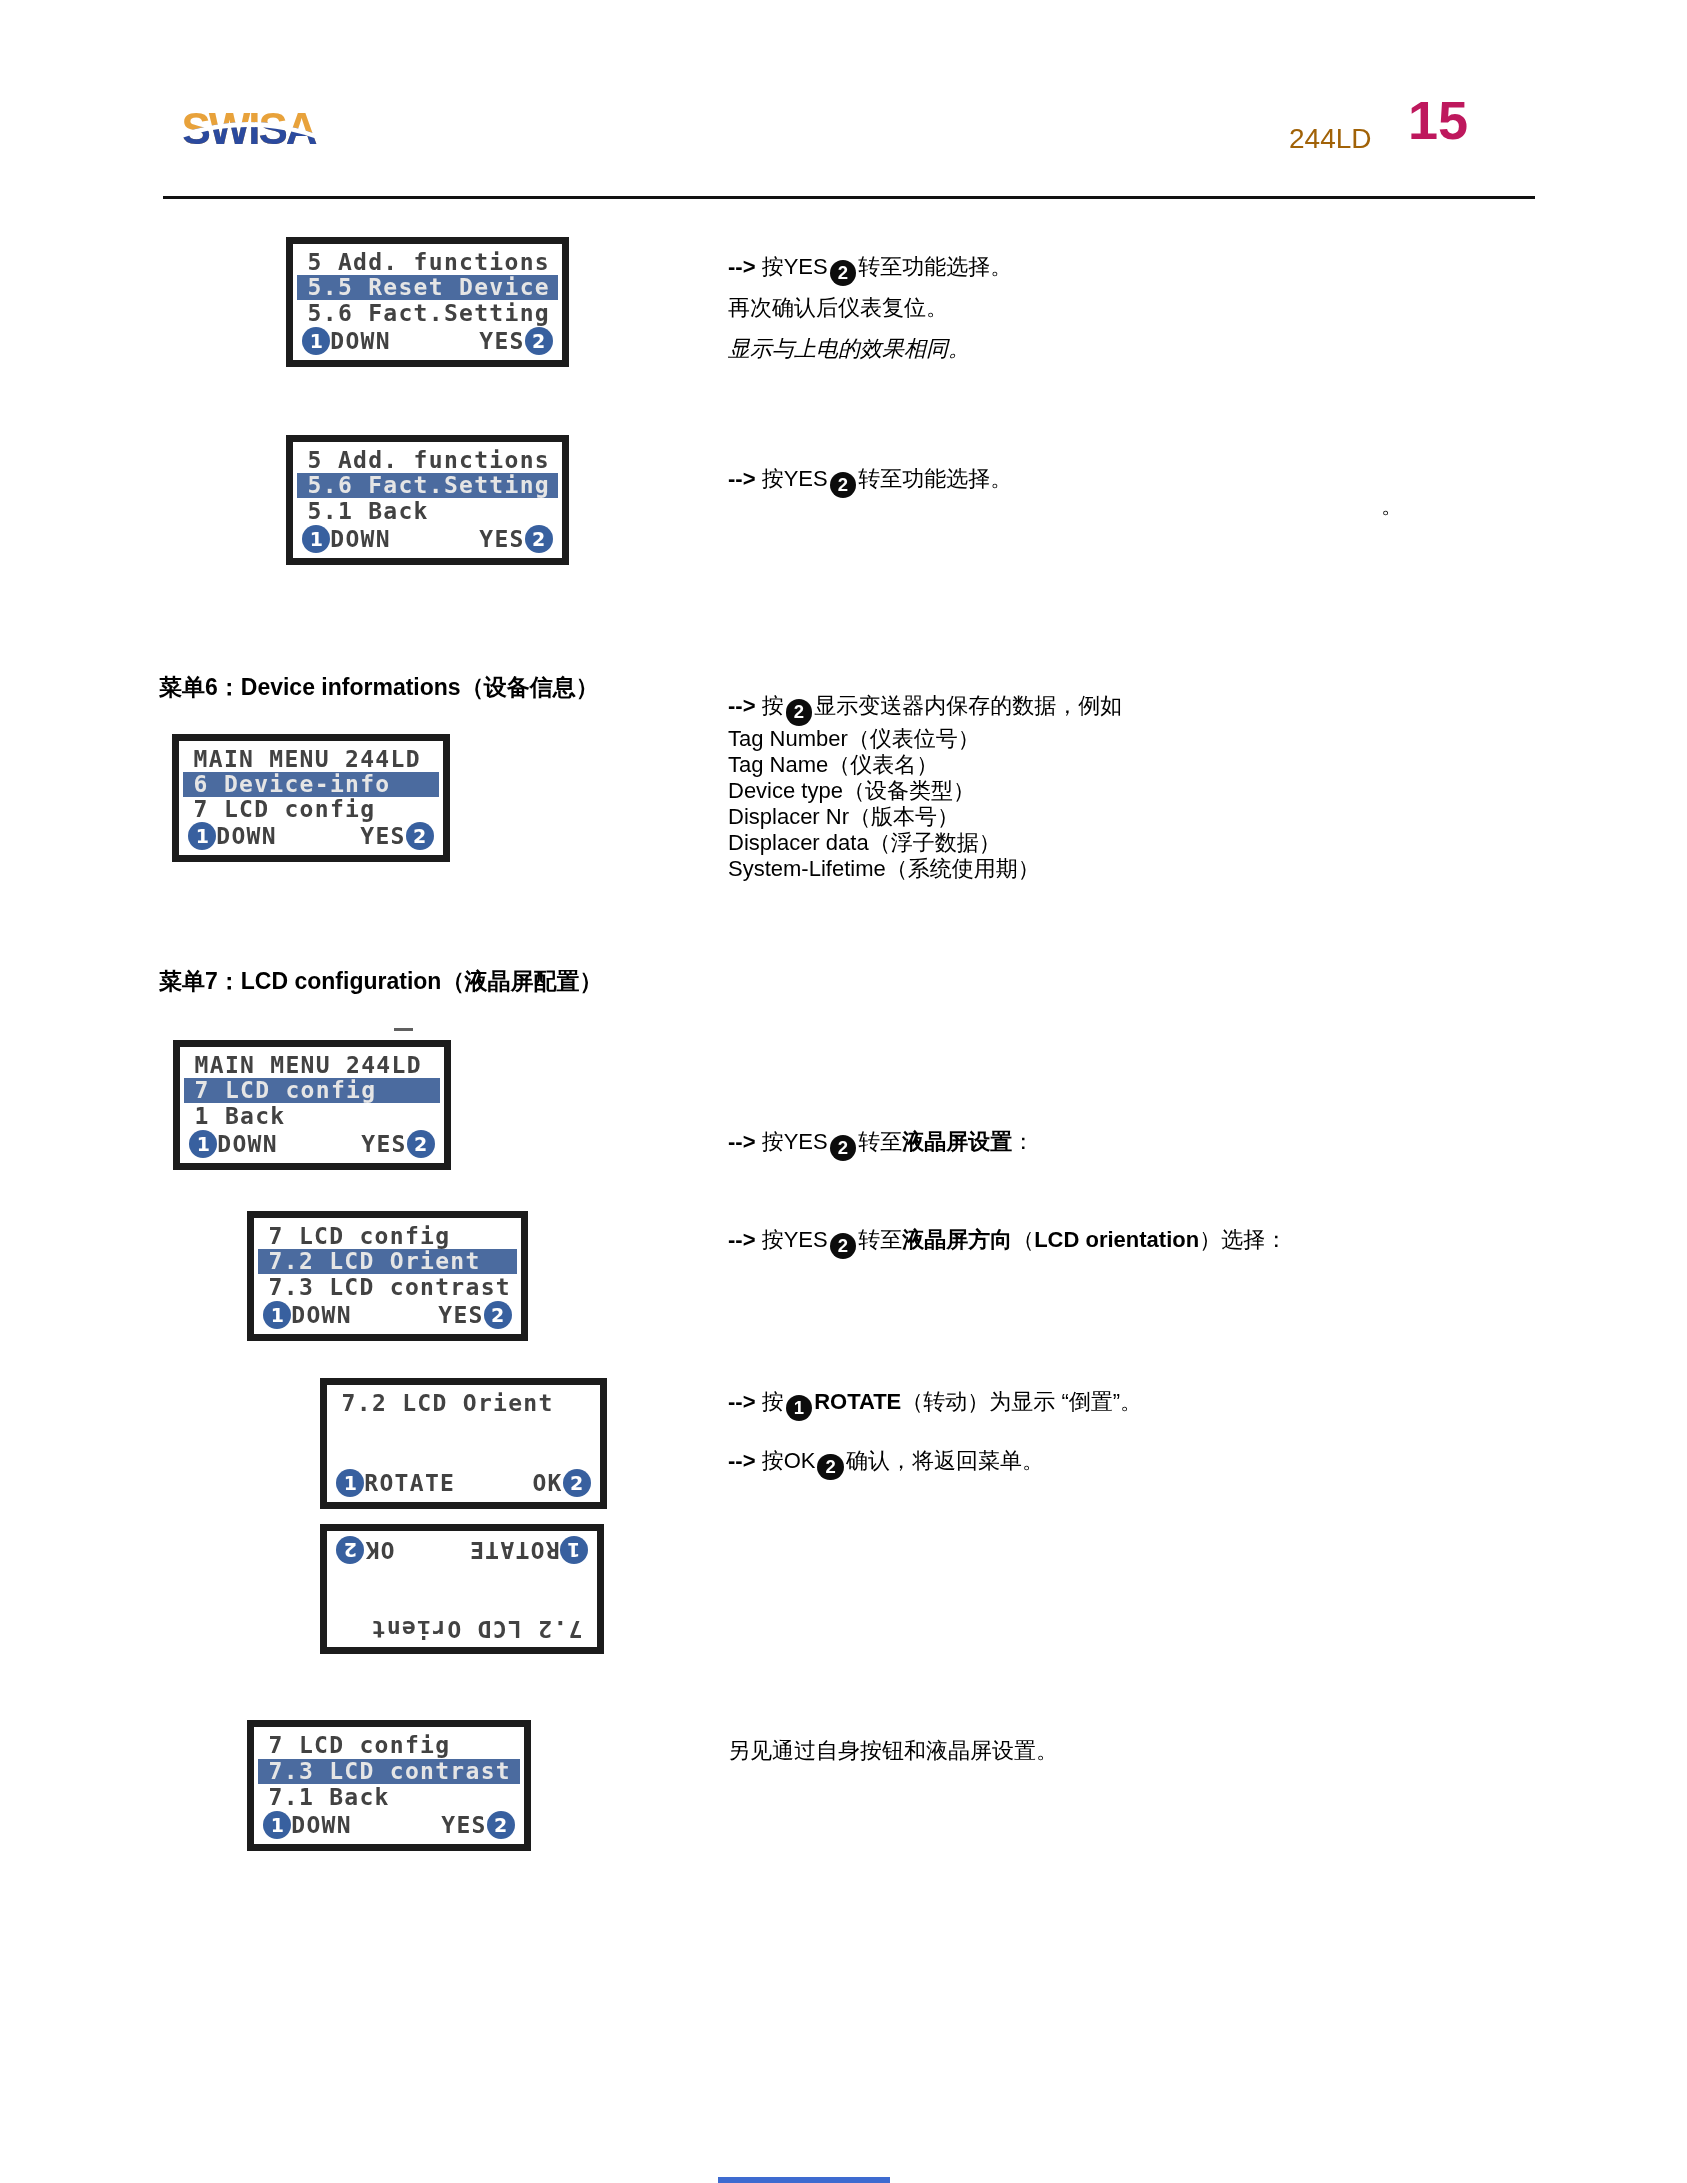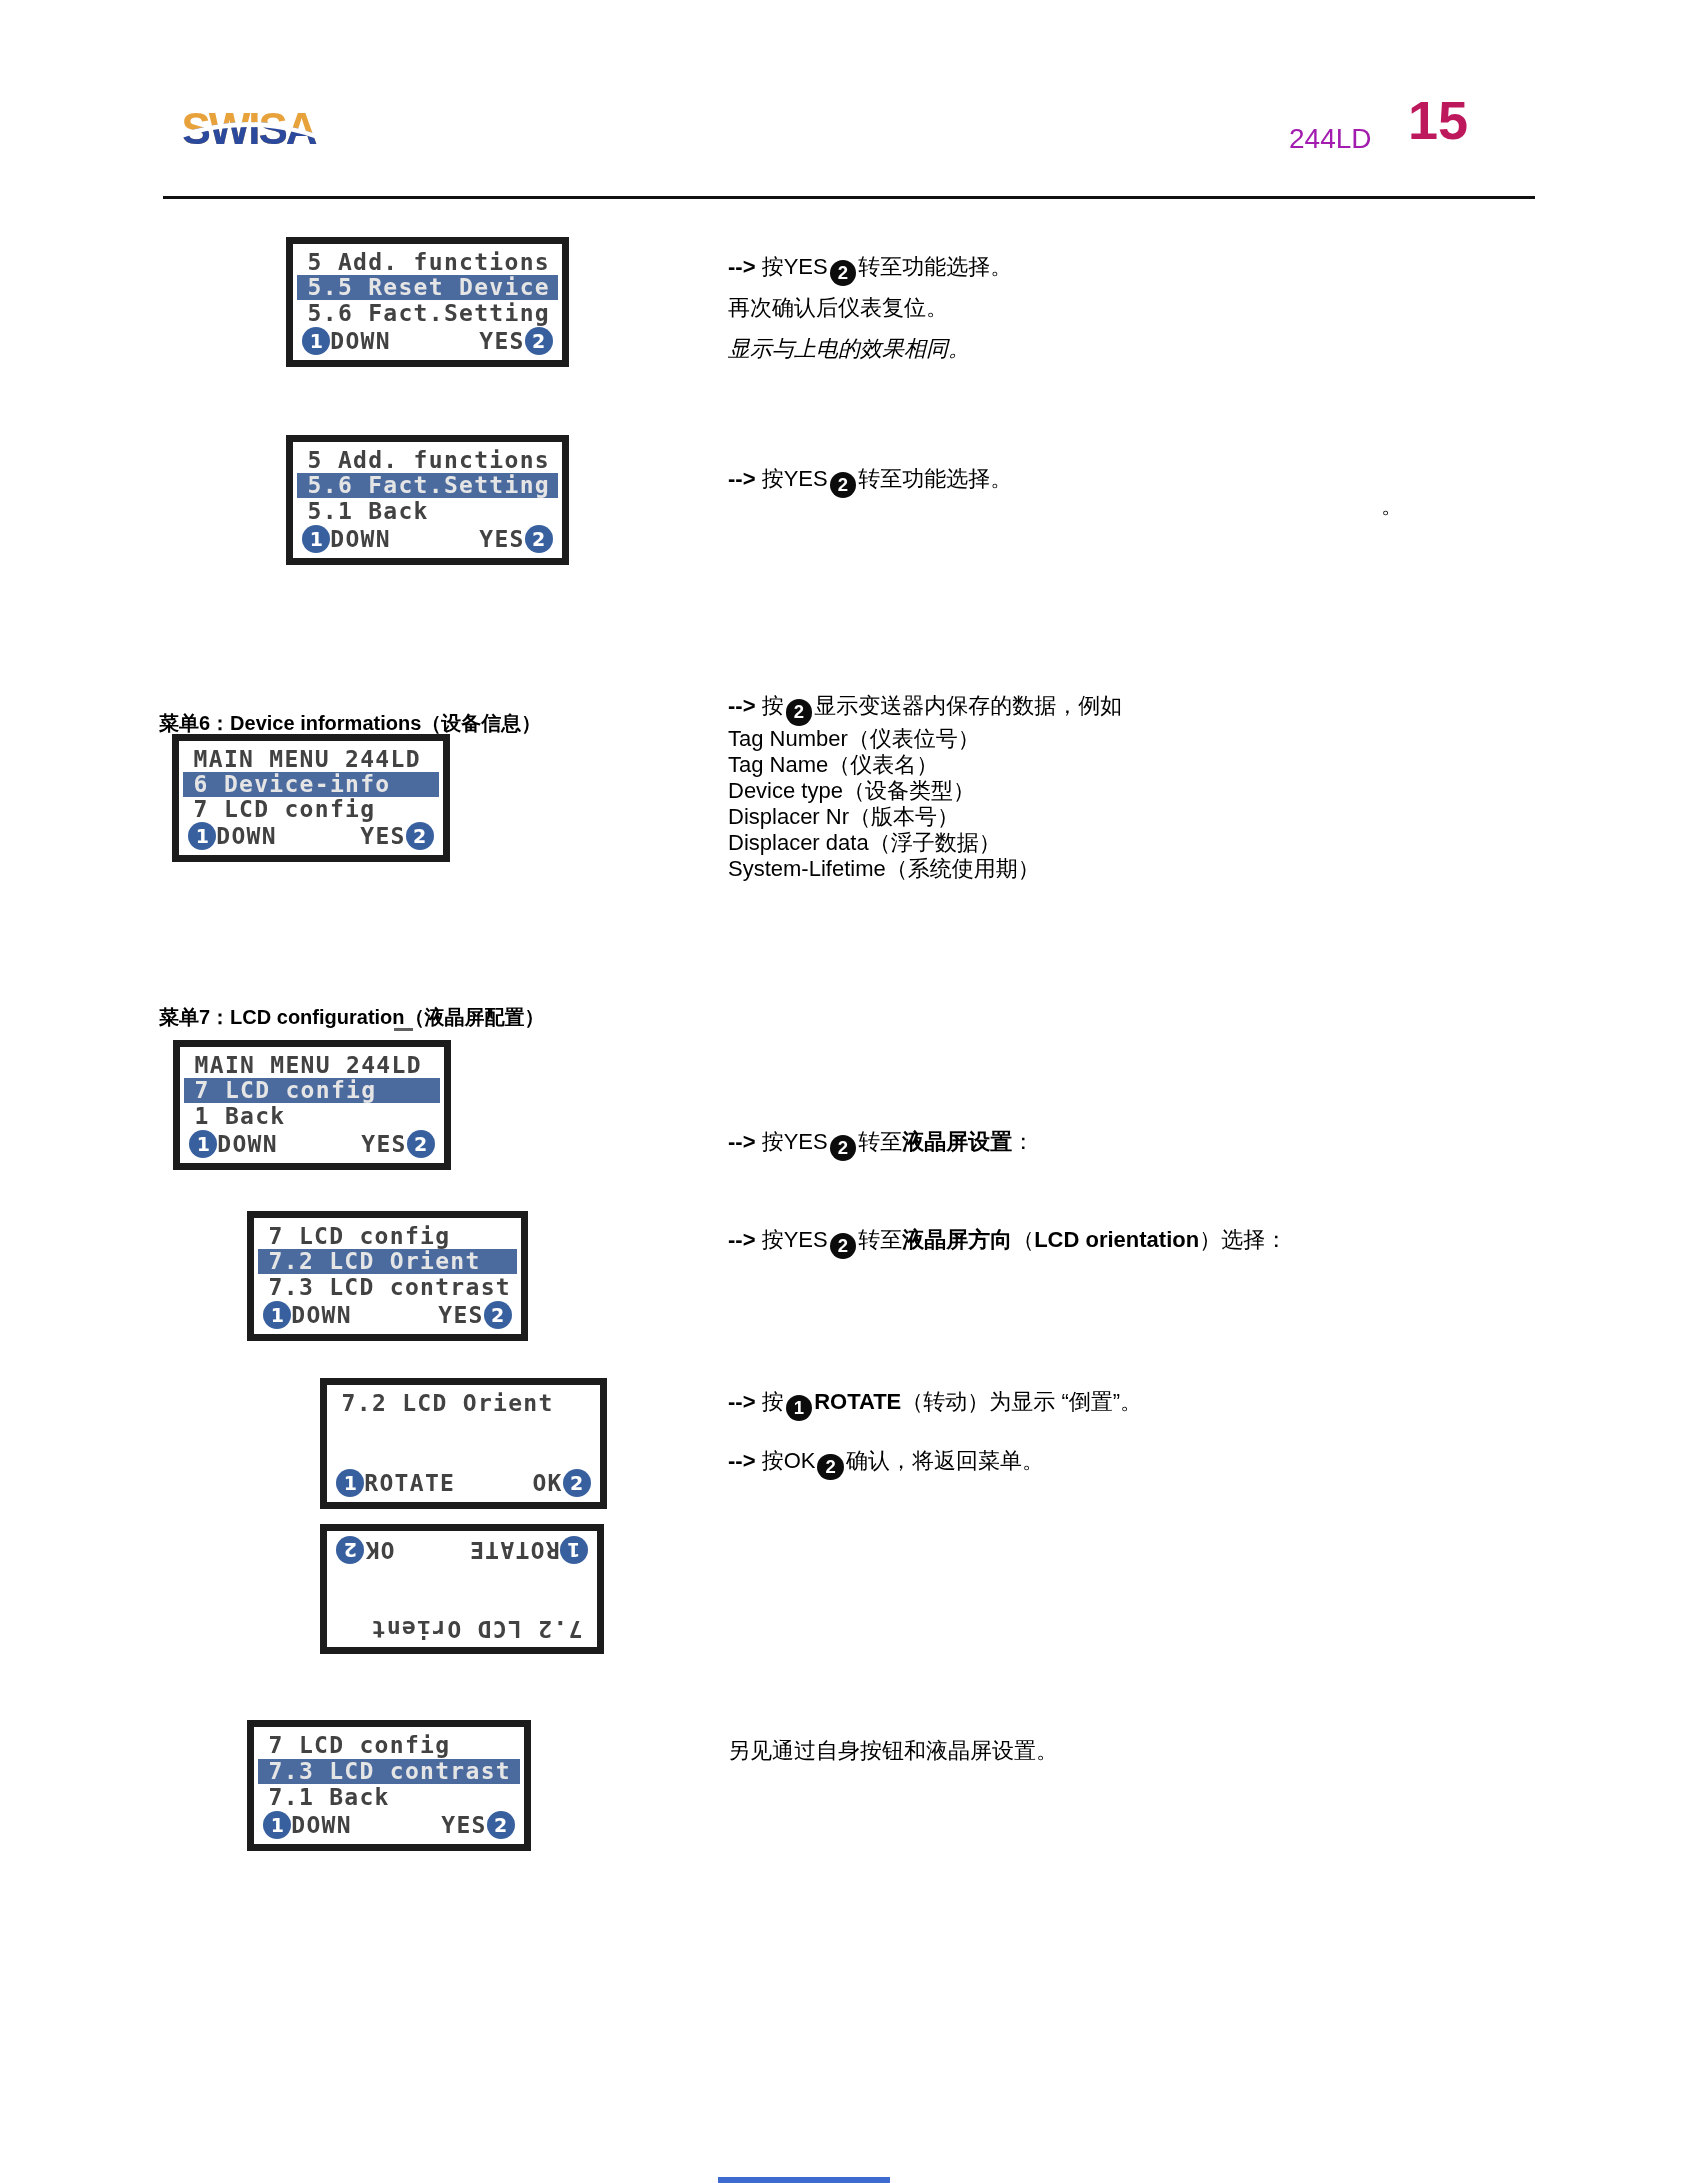--- a/index.html
+++ b/index.html
@@ -8,21 +8,21 @@
 
   
   .logo { position:absolute; left:165px; top:101px; width:167px; height:57px; overflow:hidden; }
   .logo .word { position:absolute; left:0; top:0; width:100%; text-align:center;
     font-family:"Liberation Sans", sans-serif; font-weight:bold; font-size:44px;
     letter-spacing:-2px; line-height:56px; }
   .logo .word.orange { color:#E8A23B; }
   .logo .word.blue   { color:#2B4A9E; clip-path: ellipse(142px 99px at 83px 120px); }
   .logo .arc { position:absolute; left:-59px; top:21px; width:284px; height:198px;
     border-radius:50%; border-top:5.3px solid #ffffff; }
-  .hdr-model { position:absolute; left:1289px; top:123px; font-size:28px; color:#a21caf; }
+  .hdr-model { position:absolute; left:1289px; top:123px; font-size:28px; color:#a16207; }
   .hdr-page  { position:absolute; left:1408px; top:89px; font-size:54px; font-weight:bold; color:#be185d; }
   .hdr-rule  { position:absolute; left:163px; top:196px; width:1372px; height:3.3px; background:#111; }
 
   
   .lcd { position:absolute; border:7.3px solid #1c1c1c; background:#fff; }
   .lcd-inner { width:100%; height:100%; padding:6px 4px 4.6px 4px;
     display:flex; flex-direction:column; justify-content:space-between;
     font-family:"DejaVu Sans Mono", monospace; font-weight:bold; color:#424242; }
   .lcd-inner.rot { transform:rotate(180deg); }
   .lcd-row { height:25px; line-height:25px; font-size:23px; letter-spacing:1.3px;
@@ -37,21 +37,21 @@
 
   
   .tblock { position:absolute; font-size:22px; }
   .tline  { white-space:pre-wrap; }
   .seg-b  { font-weight:bold; }
   .seg-i  { font-style:italic; font-family:"Liberation Serif", serif; }
   .seg-ar { font-weight:bold; letter-spacing:0; }
   .badge-dark { display:inline-flex; width:26.5px; height:26.5px; border-radius:50%;
     background:#0c0c0c; color:#fff; align-items:center; justify-content:center;
     font-size:18.5px; font-weight:bold; vertical-align:-5.3px; margin:0 2px; }
-  .heading { position:absolute; font-size:20px; font-weight:bold;margin-top:38px; }
+  .heading { position:absolute; font-size:23px; font-weight:bold; }
   .stray { position:absolute; font-size:22px; }
 
   .dash-artifact { position:absolute; left:394px; top:1028px; width:18.5px; height:2.6px; background:#606060; }
   .bottom-mark { position:absolute; left:718px; top:2177px; width:172px; height:6.6px; background:#3E6BD0; }
 </style>
 </head>
 <body>
 
 <div class="logo">
   <span class="word orange">SWISA</span>

